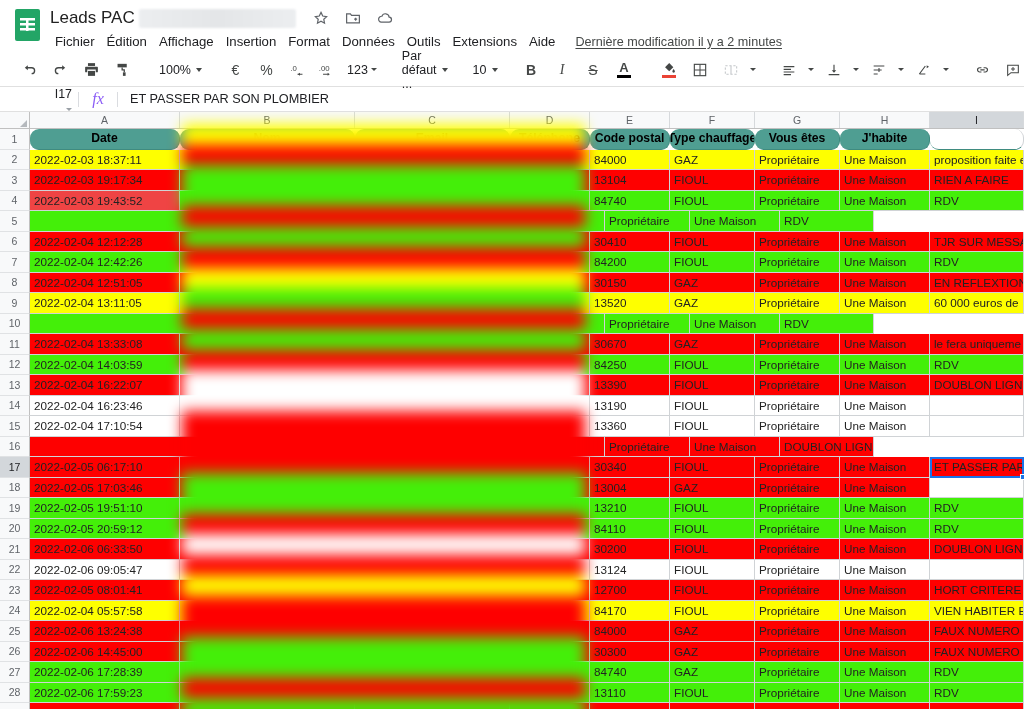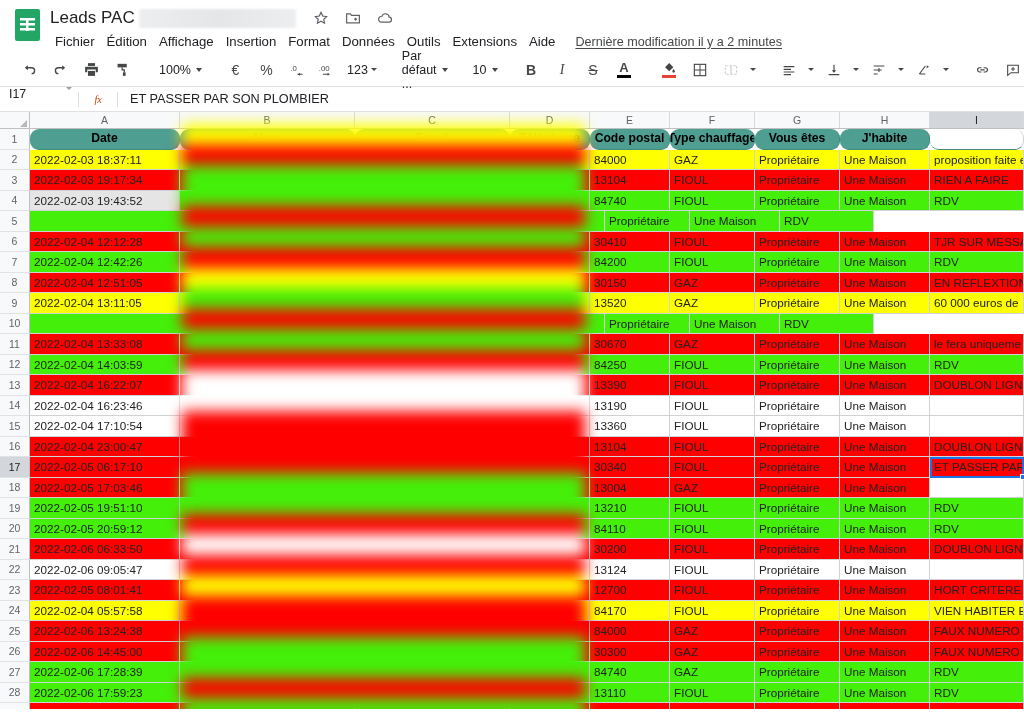--- a/index.html
+++ b/index.html
@@ -69,27 +69,27 @@
   .tcolor{display:flex;flex-direction:column;align-items:center;justify-content:center;line-height:1;}
   .tcolor .glyph{font-size:13px;font-weight:bold;}
   .tcolor .bar{width:14px;height:3px;margin-top:1px;}
 
   
   .fbar{
     height:24px;display:flex;align-items:center;
     border-top:1px solid #e0e0e0;border-bottom:1px solid #e0e0e0;background:#fff;
   }
   .namebox{
-    width:78px;height:100%;display:flex;align-items:flex-start;justify-content:space-between;
-    padding:0 6px 0 9px;font-size:12.4px;color:#202124;box-sizing:border-box;
+    width:78px;height:100%;display:flex;align-items:flex-end;justify-content:space-between;
+    padding:0 6px 0 9px;font-size:12.4px;color:#202124;box-sizing:border-box;flex-direction:column;
   }
   .fsep{width:1px;height:15px;background:#dadce0;}
   .fxlabel{
     width:38px;text-align:center;font-style:italic;font-family:"Liberation Serif",serif;
-    font-size:10px;color:#c2410c;
+    font-size:16px;color:#8b5cf6;
   }
   .fcontent{
     flex:1;padding-left:12px;font-size:12.7px;color:#202124;white-space:nowrap;overflow:hidden;
   }
 
   
   .grid{position:relative;width:1024px;height:597px;overflow:hidden;background:#fff;}
   .colhead{
     display:flex;height:17px;background:#f8f9fa;border-bottom:1px solid #c0c0c0;
     box-sizing:border-box;
@@ -400,21 +400,21 @@
           <div class="cell wC" style="background:#fe0000"></div>
           <div class="cell wD" style="background:#fe0000"></div>
           <div class="cell wE" style="background:#fe0000">13104</div>
           <div class="cell wF" style="background:#fe0000">FIOUL</div>
           <div class="cell wG" style="background:#fe0000">Propriétaire</div>
           <div class="cell wH" style="background:#fe0000">Une Maison</div>
           <div class="cell wI" style="background:#fe0000">RIEN A FAIRE</div>
         </div>
         <div class="row">
           <div class="rh">4</div>
-          <div class="cell wA" style="background:#e5e5e5">2022-02-03 19:43:52</div>
+          <div class="cell wA" style="background:#ef4444">2022-02-03 19:43:52</div>
           <div class="cell wB" style="background:#44ef09"></div>
           <div class="cell wC" style="background:#44ef09"></div>
           <div class="cell wD" style="background:#44ef09"></div>
           <div class="cell wE" style="background:#44ef09">84740</div>
           <div class="cell wF" style="background:#44ef09">FIOUL</div>
           <div class="cell wG" style="background:#44ef09">Propriétaire</div>
           <div class="cell wH" style="background:#44ef09">Une Maison</div>
           <div class="cell wI" style="background:#44ef09">RDV</div>
         </div>
         <div class="row">
@@ -542,21 +542,20 @@
           <div class="cell wC" style="background:#ffffff"></div>
           <div class="cell wD" style="background:#ffffff"></div>
           <div class="cell wE" style="background:#ffffff">13360</div>
           <div class="cell wF" style="background:#ffffff">FIOUL</div>
           <div class="cell wG" style="background:#ffffff">Propriétaire</div>
           <div class="cell wH" style="background:#ffffff">Une Maison</div>
           <div class="cell wI" style="background:#fff"></div>
         </div>
         <div class="row">
           <div class="rh">16</div>
-          <div class="cell wA" style="background:#fe0000">2022-02-04 23:00:47</div>
           <div class="cell wB" style="background:#fe0000"></div>
           <div class="cell wC" style="background:#fe0000"></div>
           <div class="cell wD" style="background:#fe0000"></div>
           <div class="cell wE" style="background:#fe0000">13104</div>
           <div class="cell wF" style="background:#fe0000">FIOUL</div>
           <div class="cell wG" style="background:#fe0000">Propriétaire</div>
           <div class="cell wH" style="background:#fe0000">Une Maison</div>
           <div class="cell wI" style="background:#fe0000">DOUBLON LIGNE</div>
         </div>
         <div class="row">

